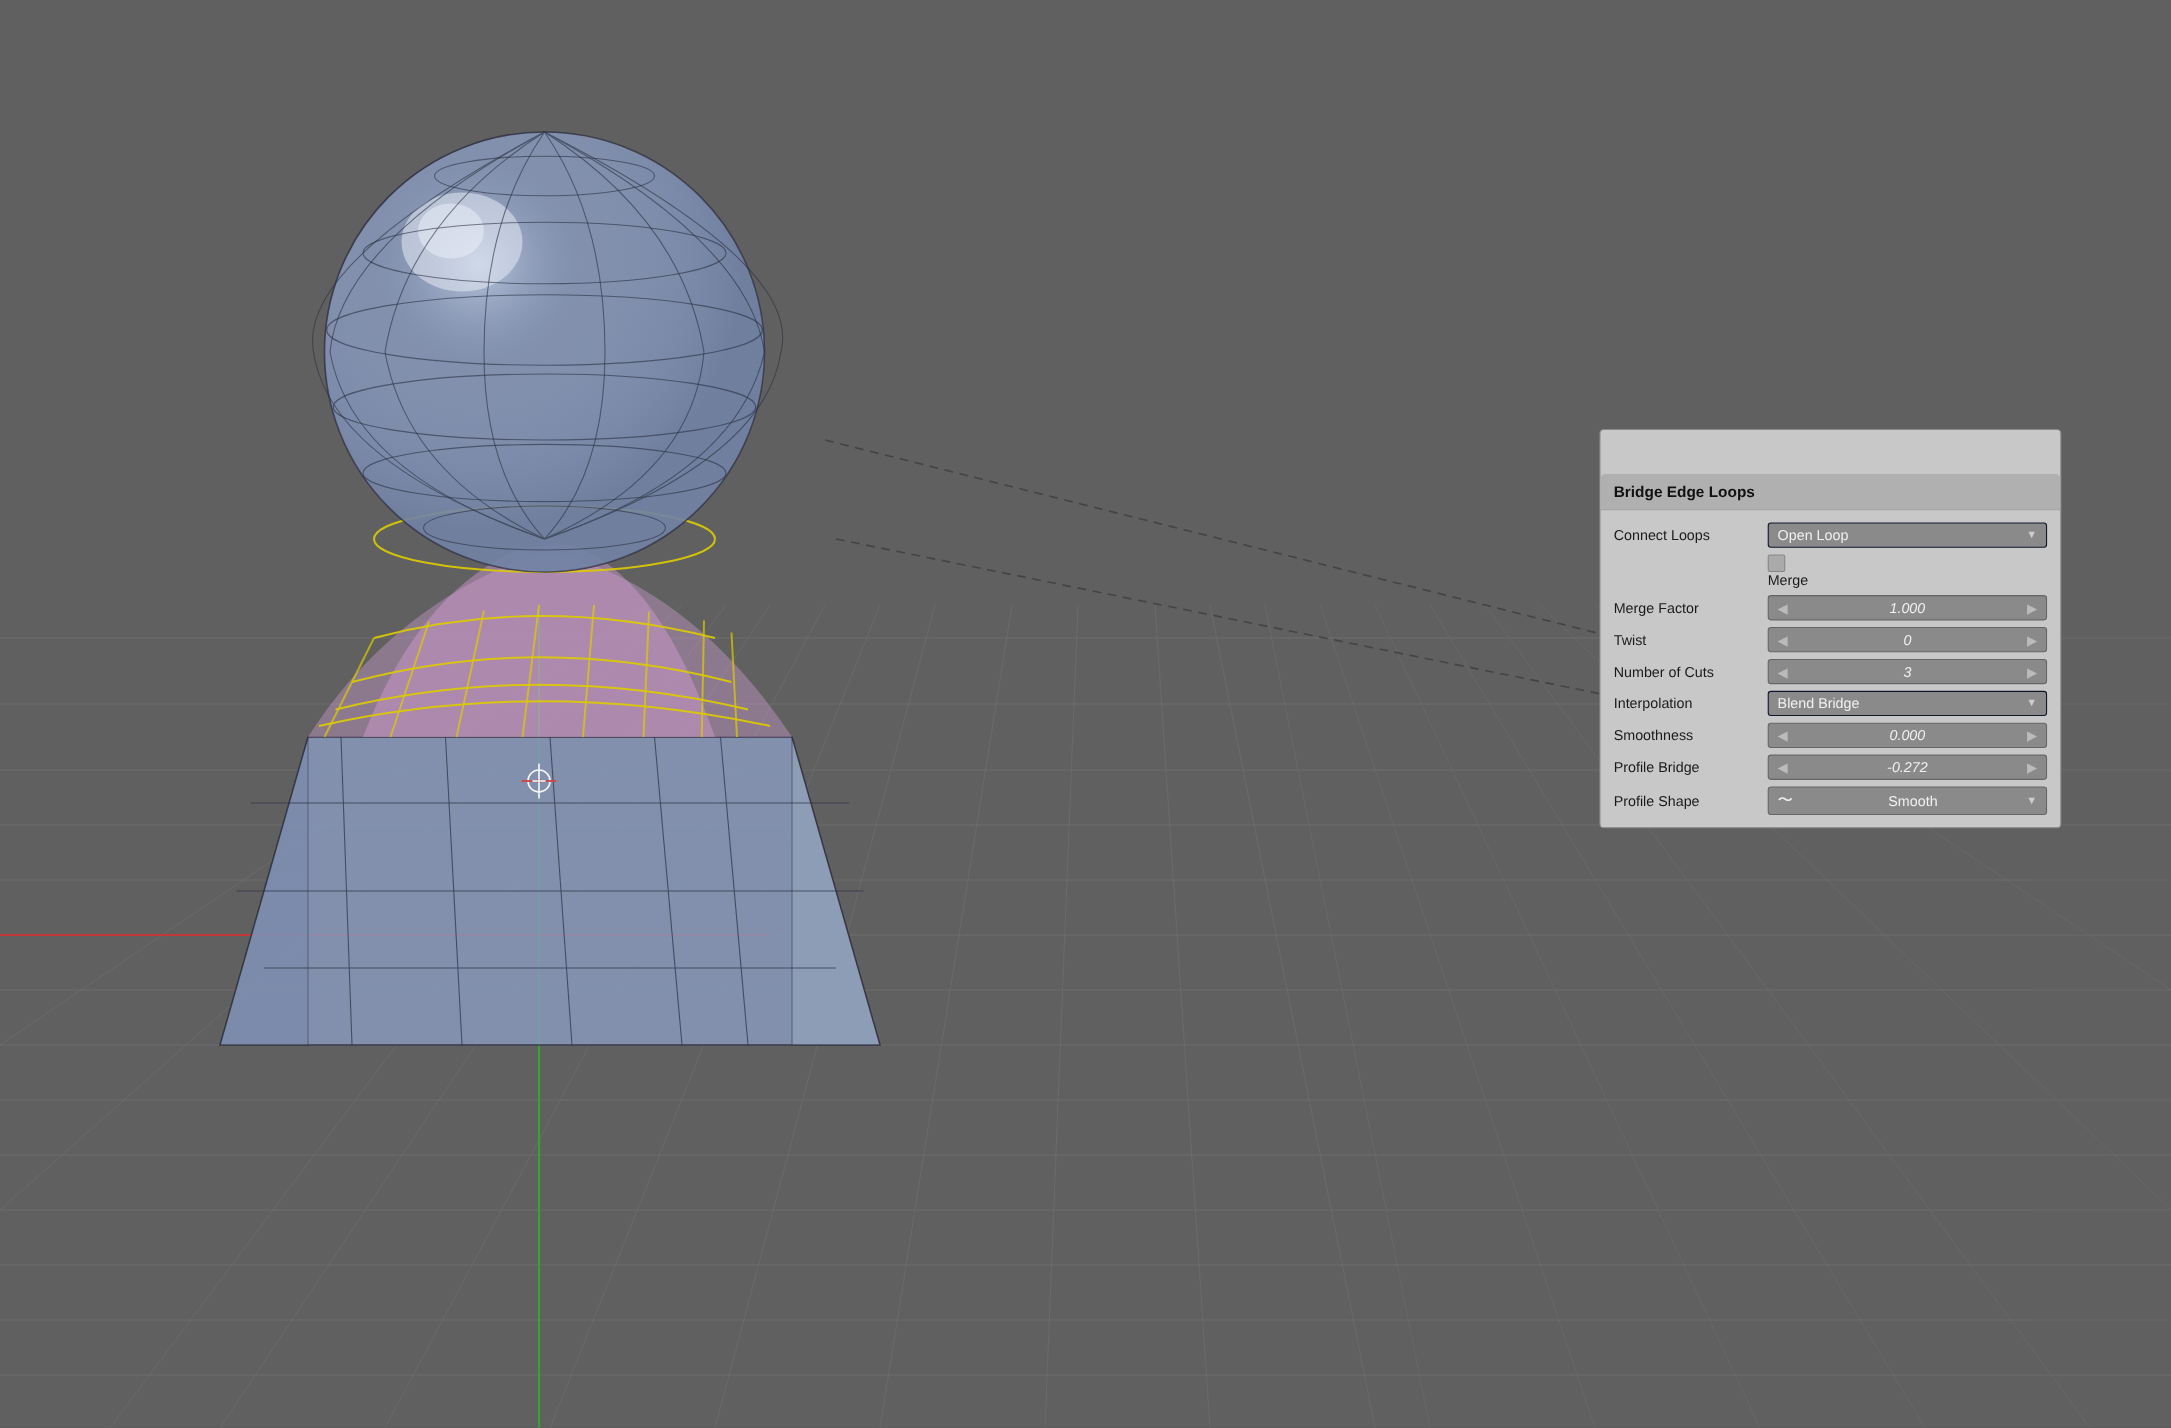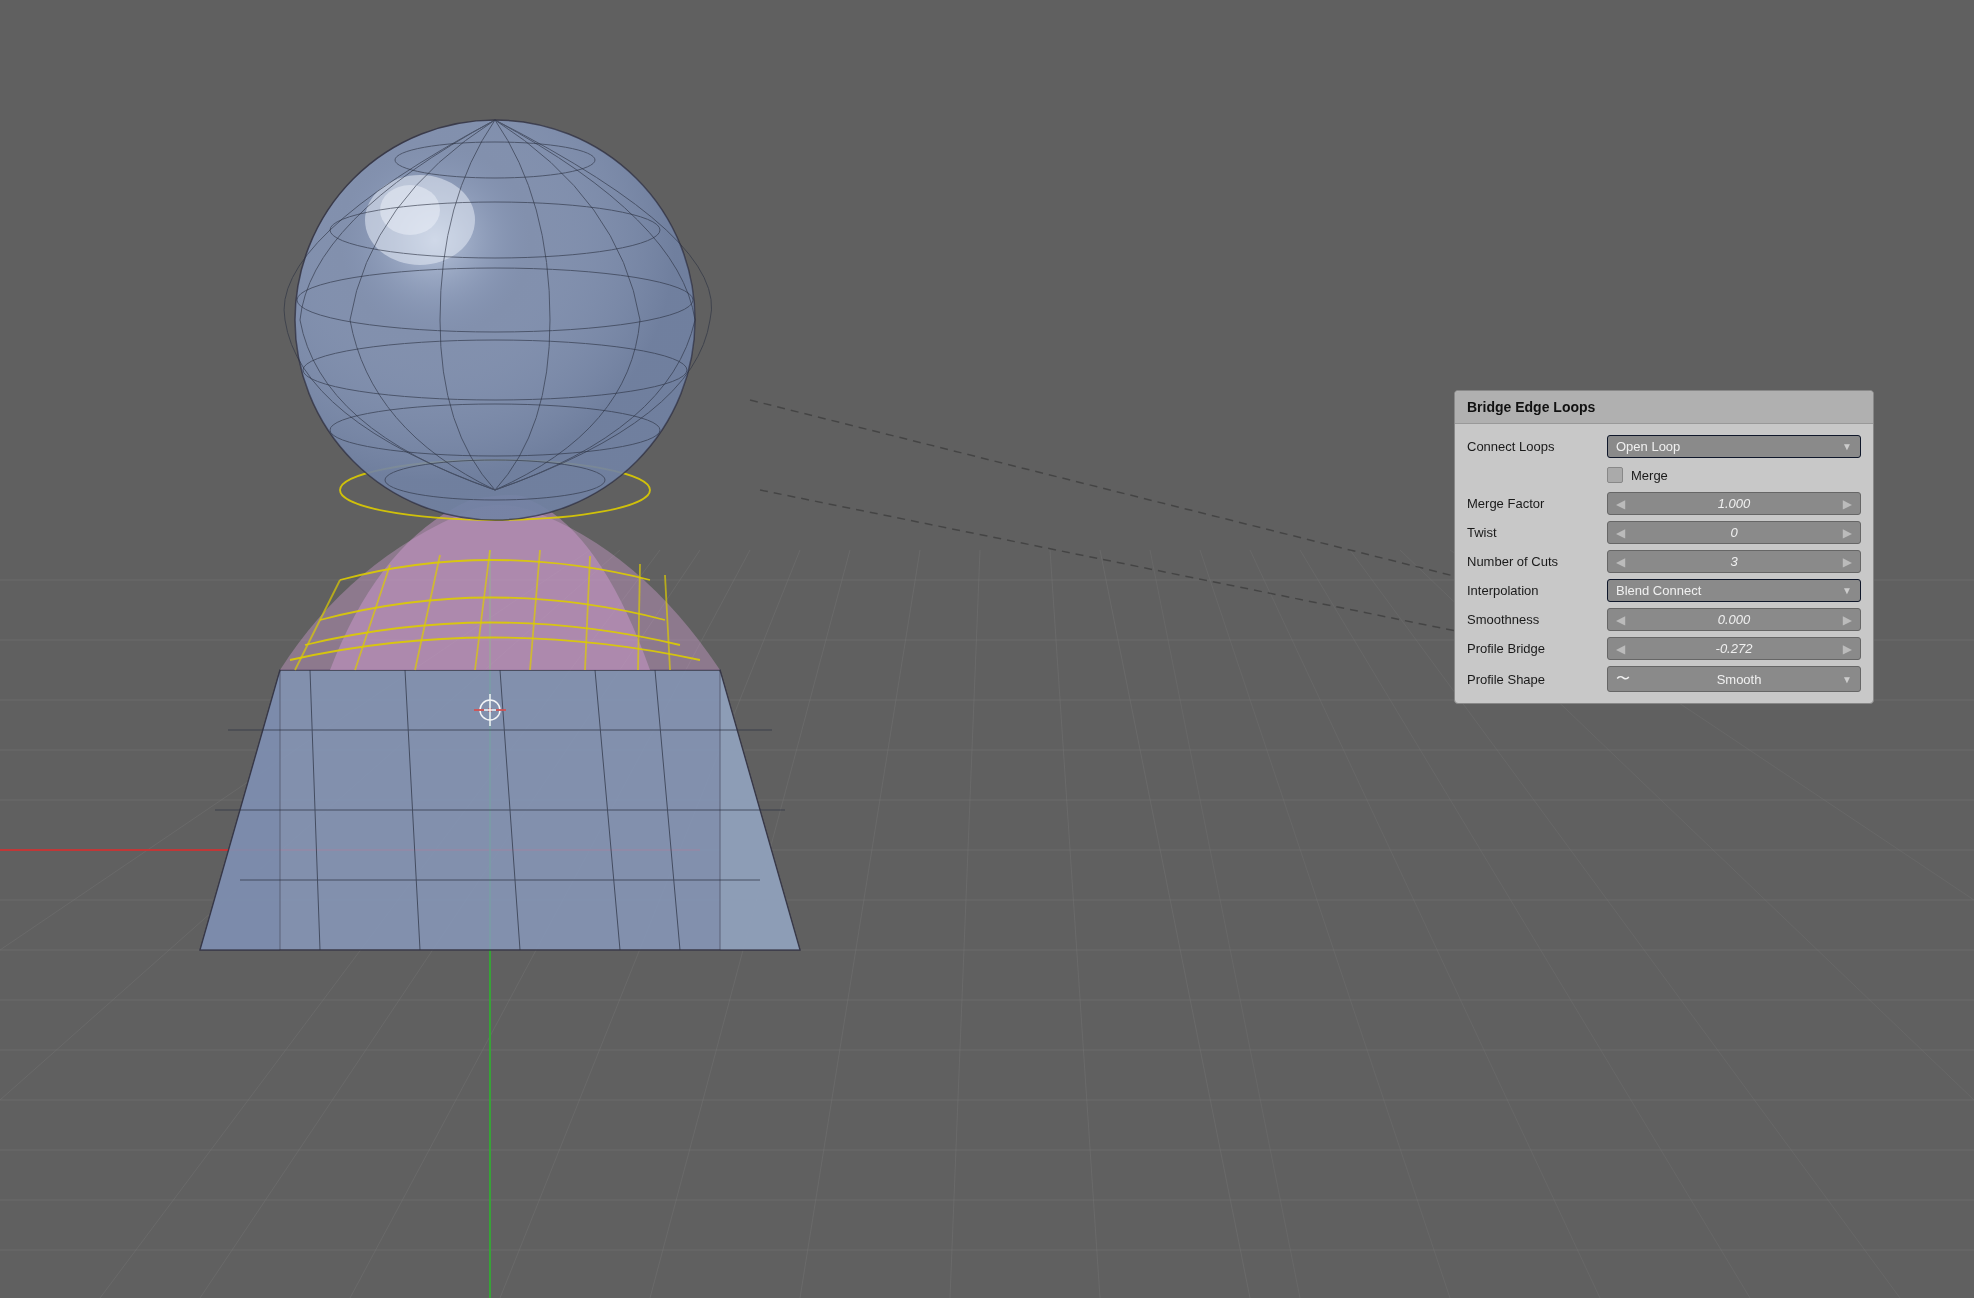--- a/index.html
+++ b/index.html
@@ -44,20 +44,21 @@
       color: #111;
     }
 
     .panel-title {
       background: #b0b0b0;
       padding: 8px 12px;
       font-size: 14px;
       font-weight: bold;
       border-radius: 4px 4px 0 0;
       border-bottom: 1px solid #999;
+      margin-top: 40px;
     }
 
     .panel-body {
       padding: 8px 0;
     }
 
     .panel-row {
       display: flex;
       align-items: center;
       padding: 3px 12px;
@@ -121,23 +122,24 @@
     }
     .num-value {
       flex: 1;
       text-align: center;
       font-style: italic;
     }
 
     
     .checkbox-row {
       display: flex;
-      align-items: center;
+      align-items: flex-start;
       padding: 3px 12px 3px 152px;
       min-height: 28px;
+      flex-direction: column;
     }
 
     .checkbox-box {
       width: 16px;
       height: 16px;
       background: #aaa;
       border: 1px solid #888;
       border-radius: 2px;
       margin-right: 8px;
       display: flex;
@@ -365,21 +367,21 @@
           <span class="num-value">3</span>
           <span class="num-arrow-right">▶</span>
         </div>
       </div>
     </div>
 
     <div class="panel-row">
       <div class="panel-label">Interpolation</div>
       <div class="panel-control">
         <div class="dropdown">
-          <span>Blend Connect</span>
+          <span>Blend Bridge</span>
           <span class="dropdown-arrow">▼</span>
         </div>
       </div>
     </div>
 
     <div class="panel-row">
       <div class="panel-label">Smoothness</div>
       <div class="panel-control">
         <div class="number-field">
           <span class="num-arrow-left">◀</span>

